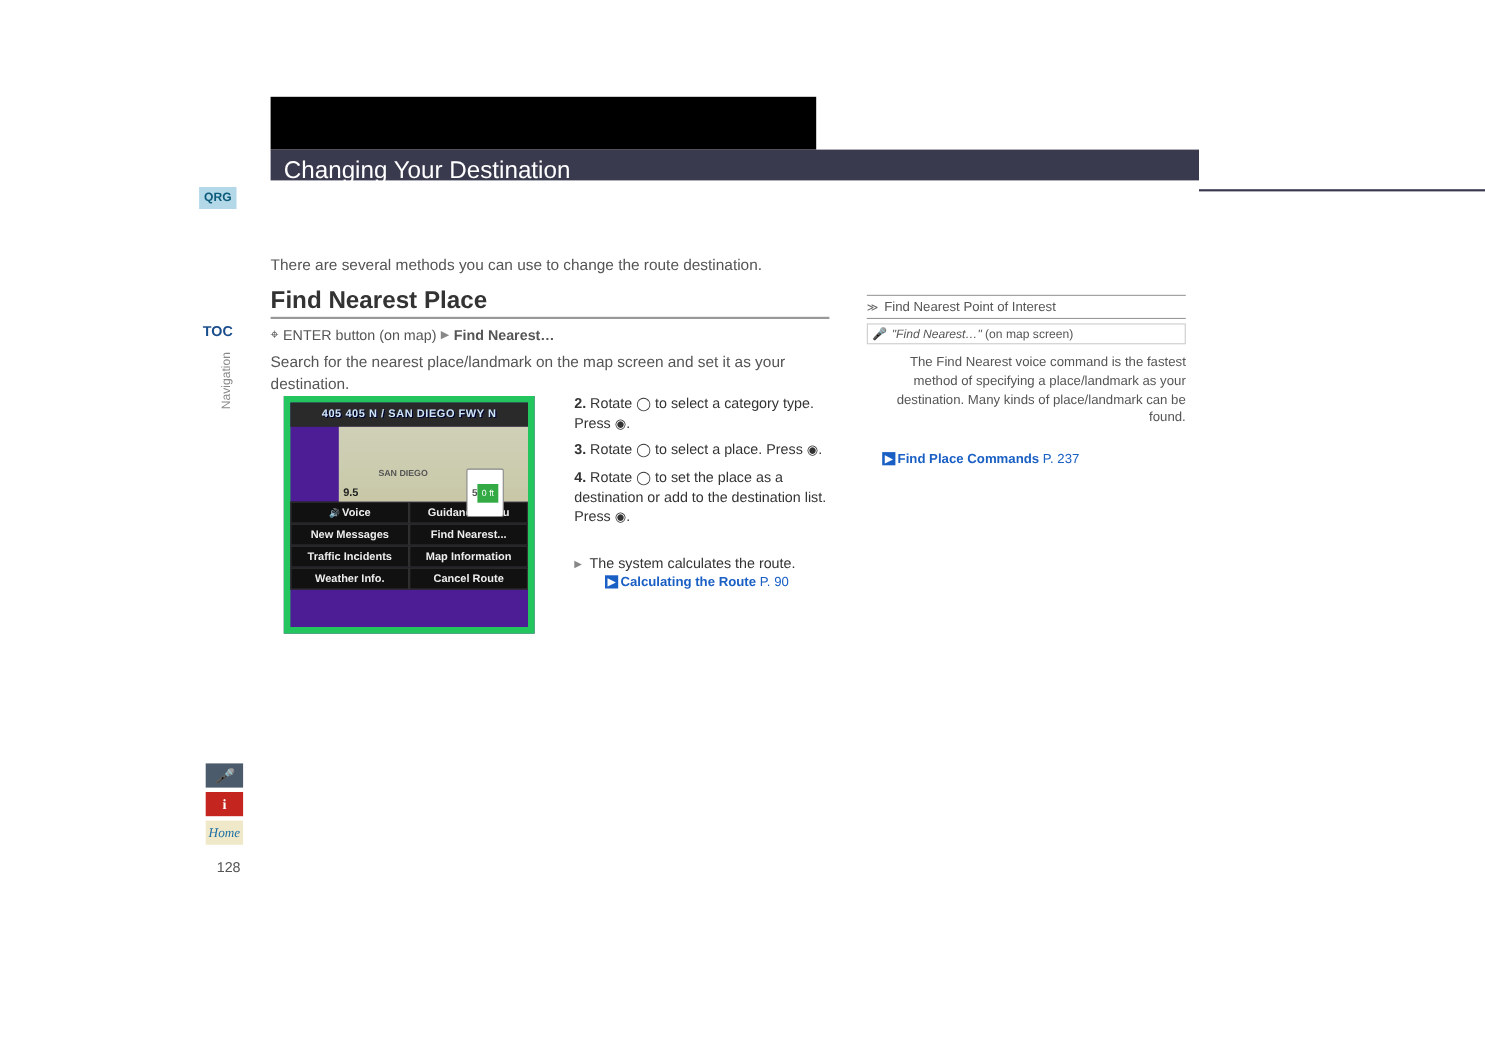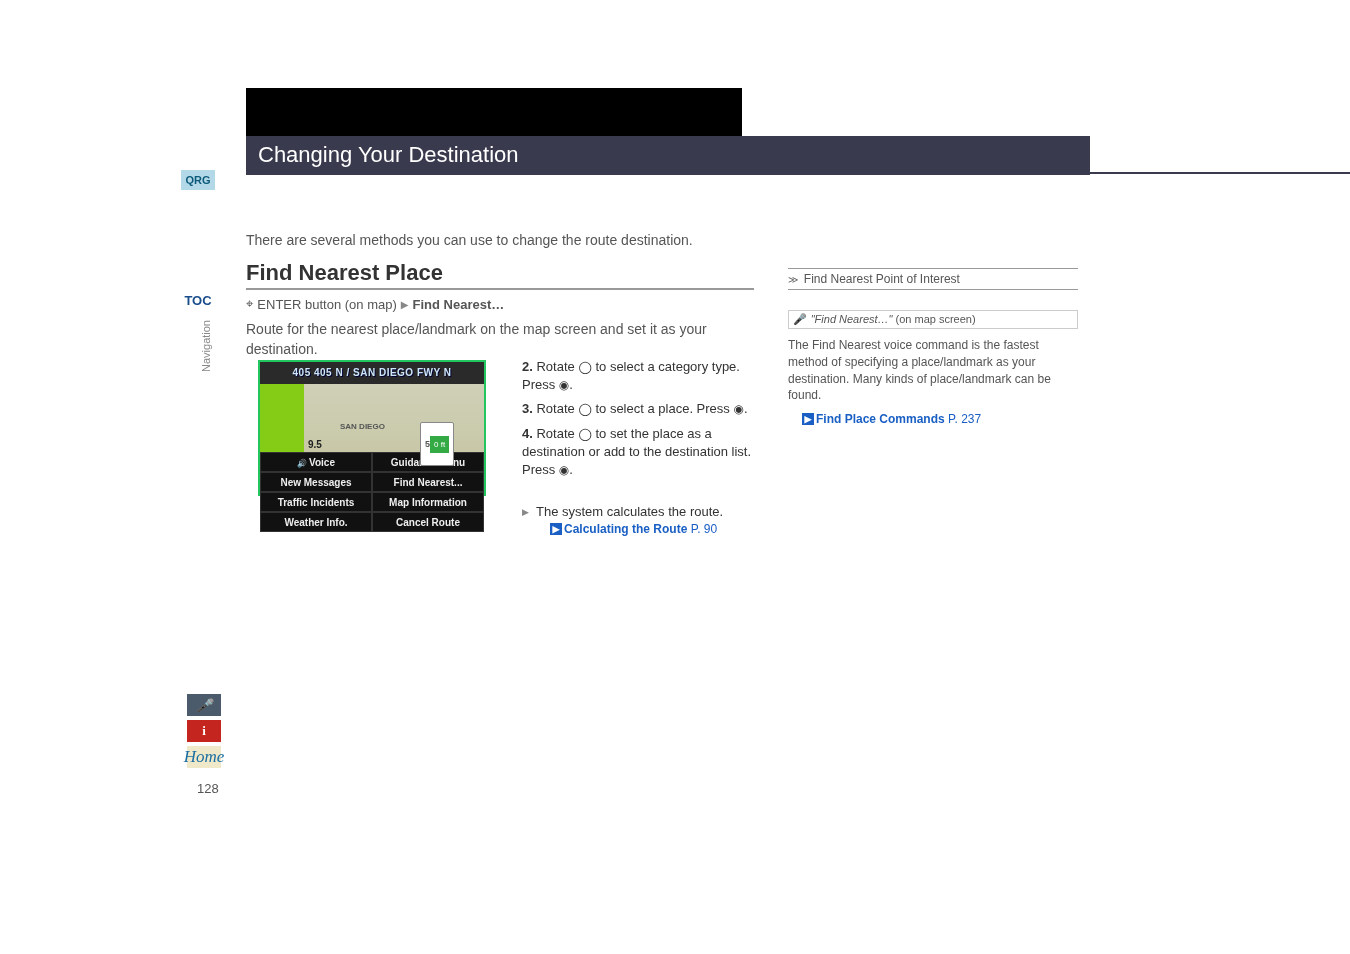--- a/index.html
+++ b/index.html
@@ -17,21 +17,21 @@
       left: 246px;
       width: 496px;
       height: 48px;
       background: #000;
     }
     .title-bar {
       position: absolute;
       top: 136px;
       left: 246px;
       right: 260px;
-      height: 39px;
+      height: 28px;
       background: #393a4e;
       color: #fff;
       font-size: 22px;
       padding-left: 12px;
       line-height: 38px;
       white-space: nowrap;
     }
     .title-bar-ext {
       position: absolute;
       top: 136px;
@@ -116,23 +116,23 @@
       font-size: 14px;
       color: #555;
       width: 500px;
       line-height: 1.4;
     }
     .screenshot {
       position: absolute;
       left: 258px;
       top: 360px;
       width: 228px;
-      height: 136px;
-      background: #84cc16;
-      border: 2px solid #22c55e;
+      height: 216px;
+      background: #4c1d95;
+      border: 6px solid #22c55e;
       color: #fff;
       font-size: 10px;
     }
     .screenshot-top {
       height: 22px;
       background: #2a2a2a;
       color: #cde6f9;
       font-weight: bold;
       font-size: 10px;
       text-align: center;
@@ -260,59 +260,59 @@
       width: 290px;
       font-size: 12px;
       color: #555;
     }
     .right-title {
       border-top: 1px solid #999;
       border-bottom: 1px solid #999;
       padding: 3px 0;
       font-size: 12px;
       color: #555;
-      margin-bottom: 20px;
+      margin-bottom: 4px;
     }
     .right-title::before {
       content: "≫";
       font-size: 10px;
       margin-right: 2px;
       color: #666;
     }
     .voice-line {
       border: 1px solid #ccc;
       padding: 2px 4px;
       margin-bottom: 8px;
       font-style: italic;
       font-size: 11px;
     }
     .voice-line-icon {
       font-style: normal;
       margin-right: 4px;
     }
     .voice-line-suffix { font-style: normal; }
-    .right-body { line-height: 1.4; margin-bottom: 8px; }
+    .right-body { line-height: 1.4; margin-bottom: 22px; text-align: right; }
     .bottom-icons {
       position: absolute;
       left: 187px;
       bottom: 160px;
       width: 38px;
     }
     .bicon {
       width: 34px;
       height: 22px;
       margin-bottom: 4px;
       display: flex;
       align-items: center;
       justify-content: center;
       font-size: 13px;
     }
     .bicon.voice { background: #4b5b6b; color: #fff; font-style: italic; }
     .bicon.info { background: #c4251e; color: #fff; font-family: Georgia, serif; font-weight: bold; }
-    .bicon.home { background: #efe9c9; color: #1a6ea3; font-family: cursive; font-style: italic; font-size: 17px; }
+    .bicon.home { background: #efe9c9; color: #1a6ea3; font-family: cursive; font-style: italic; font-size: 12px; }
     .page-num {
       position: absolute;
       left: 197px;
       bottom: 158px;
       font-size: 13px;
       color: #555;
     }
     .bottom-icons { bottom: 182px; }
   </style>
 </head>
@@ -332,21 +332,21 @@
 
 <div class="section-title">Find Nearest Place</div>
 
 <div class="breadcrumb-row">
   <span class="enter-icon">⌖</span>
   <span>ENTER button (on map)</span>
   <span class="tri">▶</span>
   <strong>Find Nearest…</strong>
 </div>
 
-<div class="search-text">Route for the nearest place/landmark on the map screen and set it as your destination.</div>
+<div class="search-text">Search for the nearest place/landmark on the map screen and set it as your destination.</div>
 
 <div class="screenshot">
   <div class="screenshot-top">405 405 N / SAN DIEGO FWY N</div>
   <div class="screenshot-map">
     <div class="map-san-diego">SAN DIEGO</div>
     <div class="map-badge">500 ft</div>
     <div class="map-badge2">0 ft</div>
     <div class="map-left">9.5</div>
   </div>
   <div class="screenshot-menu">

